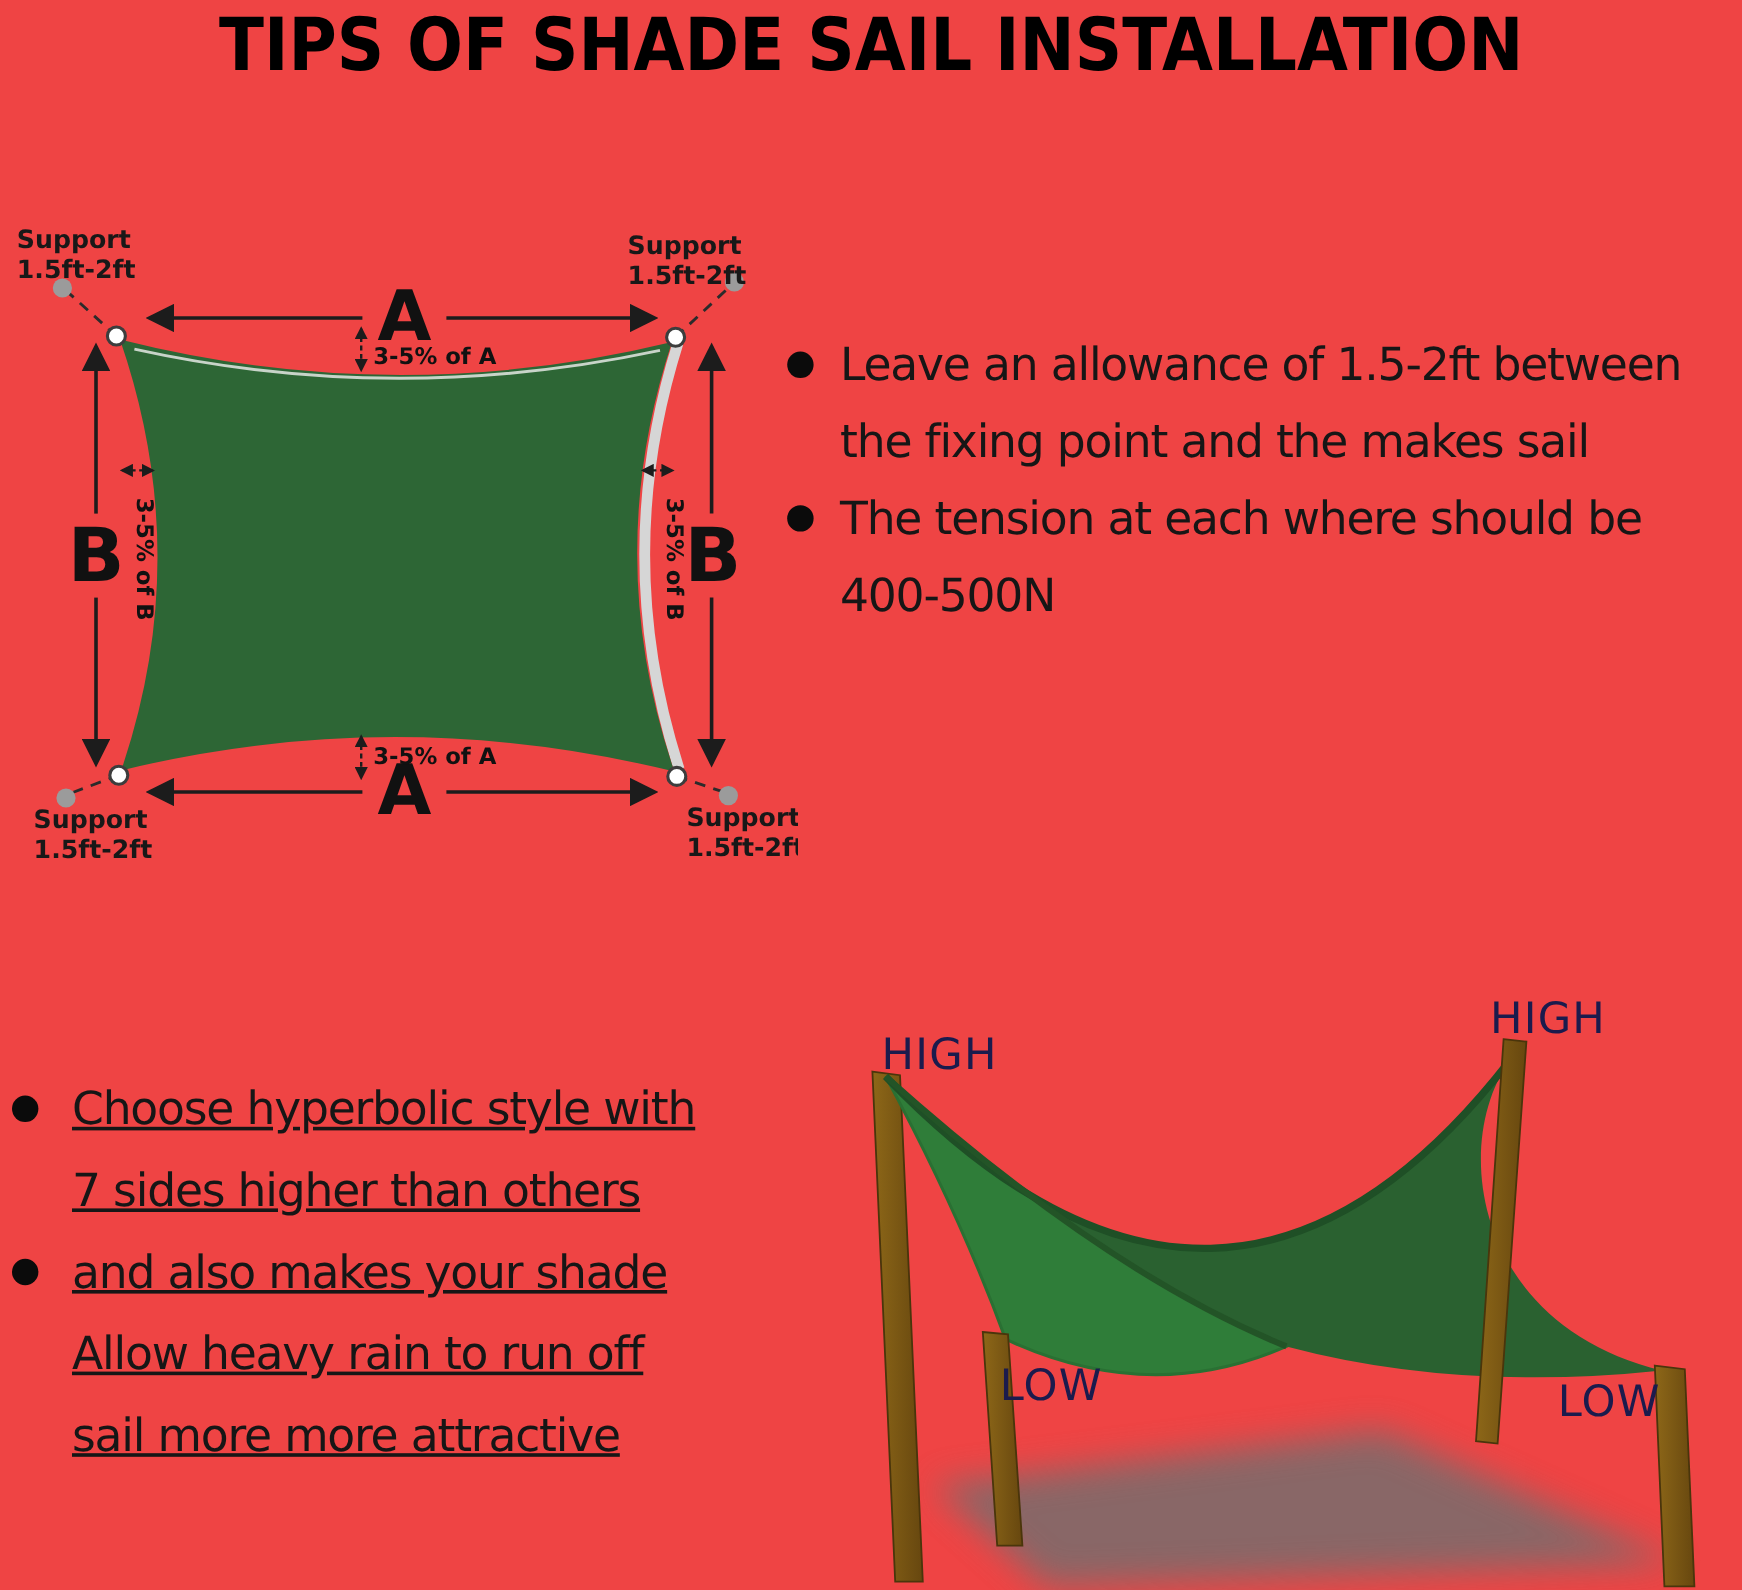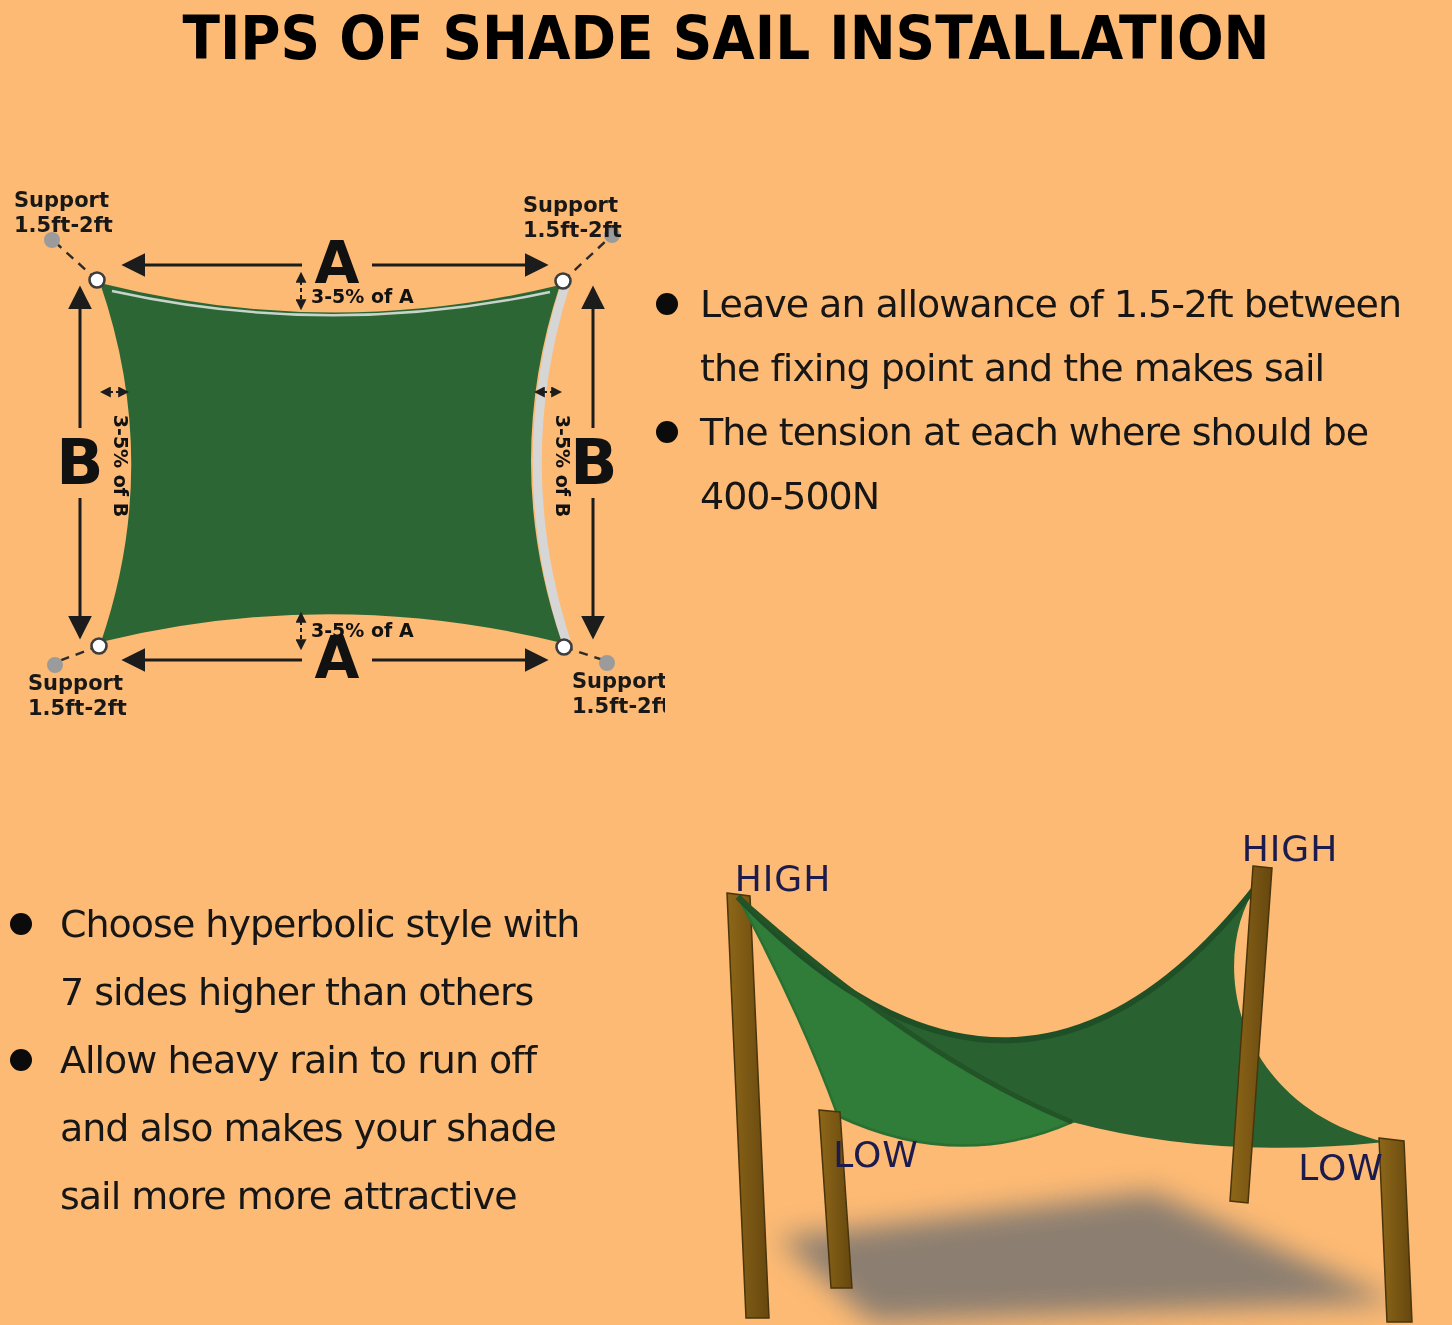--- a/index.html
+++ b/index.html
@@ -4,21 +4,21 @@
 <style>
   :root{
     --sail-green:#2d6635; --sail-light:#2f7d39; --sail-dark:#2a6130;
     --sail-edge:#1f4f26; --seam:#235427; --pole:#7a5514; --pole-dark:#4a350b;
     --label-navy:#1b1b4d; --ink:#161616; --dot-gray:#9b9b9b;
     --binding:#d6d6d6; --shadow:#6f6f6f;
   }
   *{margin:0;padding:0;box-sizing:border-box;}
   html,body{width:1452px;height:1325px;background:#ffffff;overflow:hidden;
     font-family:"DejaVu Sans","Liberation Sans",sans-serif;}
-  .page{position:relative;width:1452px;height:1325px;background:#fdba74;}
+  .page{position:relative;width:1452px;height:1325px;background:#ef4444;}
   .title{position:absolute;left:0;top:2px;width:1452px;text-align:center;
     font-size:61px;font-weight:bold;color:#000;letter-spacing:0px;
     transform:scaleX(0.90);transform-origin:center;white-space:nowrap;}
   svg{position:absolute;}
   #diagram{left:0;top:180px;}
   #illustration{left:655px;top:790px;}
   
   .sail{fill:var(--sail-green);}
   .binding{fill:none;stroke:var(--binding);stroke-width:9;}
   .top-glint{fill:none;stroke:#d9e0d9;stroke-width:2.4;opacity:.9;}
@@ -37,21 +37,21 @@
   .tips .dot{position:absolute;left:6px;width:22px;height:22px;border-radius:50%;
     background:#0b0b0b;}
   .tips .line{white-space:nowrap;}
   #tips-right{left:650px;top:272px;width:802px;}
   #tips-right .line{height:64px;line-height:64px;}
   #tips-right .dot{top:21px;}
   #tips-right .tip{padding-left:50px;}
   #tips-left{left:4px;top:890px;width:640px;}
   #tips-left .line{height:68px;line-height:68px;}
   #tips-left .dot{top:23px;}
-  #tips-left .tip{padding-left:56px;}
+  #tips-left .tip{padding-left:56px;text-decoration:underline;}
   
   .pole{fill:url(#poleGrad);stroke:var(--pole-dark);stroke-width:1.5;}
   .ill-label{font-size:36px;fill:var(--label-navy);text-anchor:middle;letter-spacing:1px;}
 </style>
 </head>
 <body>
 
 <div class="page">
 
   <div class="title">TIPS OF SHADE SAIL INSTALLATION</div>
@@ -142,22 +142,22 @@
   </div>
 
   <div id="tips-left" class="tips">
     <div class="tip">
       <span class="dot"></span>
       <div class="line">Choose hyperbolic style with</div>
       <div class="line">7 sides higher than others</div>
     </div>
     <div class="tip">
       <span class="dot"></span>
+      <div class="line">and also makes your shade</div>
       <div class="line">Allow heavy rain to run off</div>
-      <div class="line">and also makes your shade</div>
       <div class="line">sail more more attractive</div>
     </div>
   </div>
 
   <svg id="illustration" width="797" height="535" viewBox="655 790 797 535" xmlns="http://www.w3.org/2000/svg">
     <defs>
       <linearGradient id="poleGrad" x1="0" y1="0" x2="1" y2="0">
         <stop offset="0" stop-color="#8d6718"></stop>
         <stop offset="1" stop-color="#67470f"></stop>
       </linearGradient>

